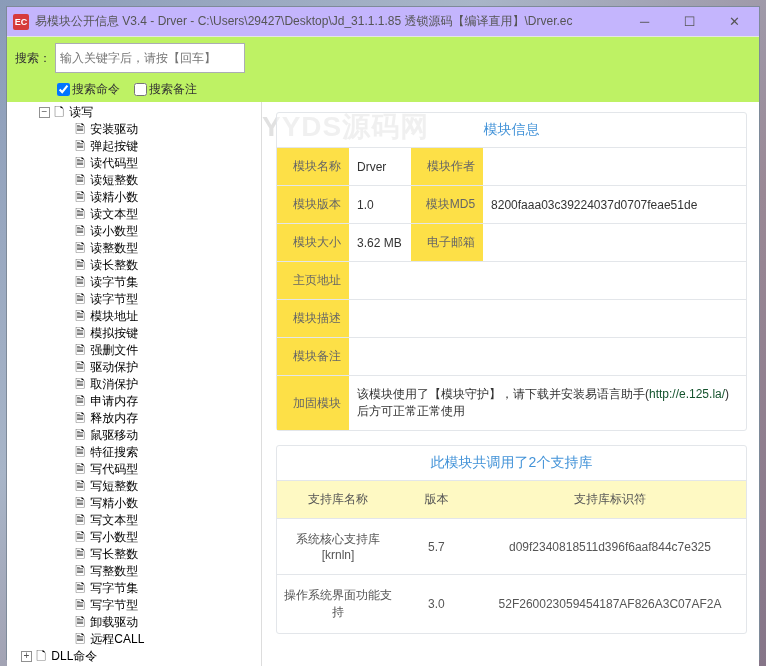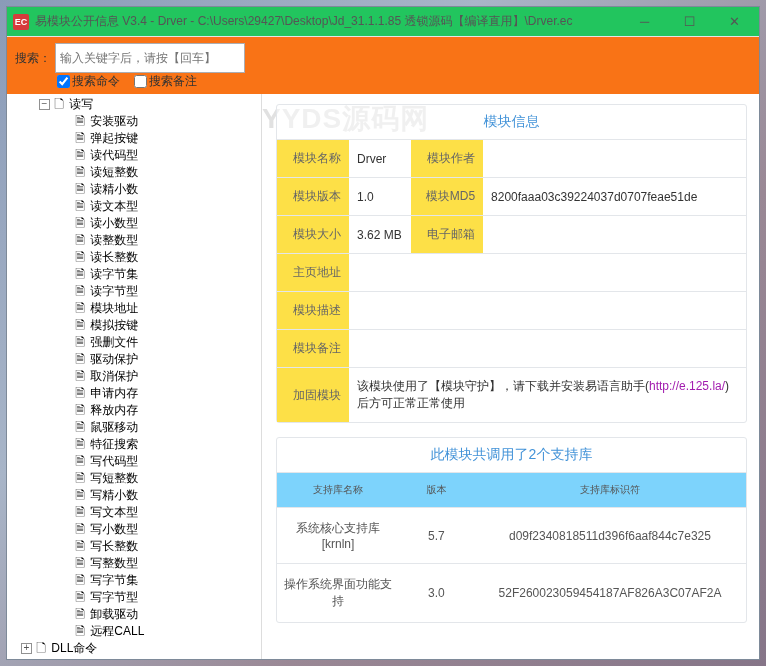--- a/index.html
+++ b/index.html
@@ -1,24 +1,24 @@
 <!DOCTYPE html>
 <html><head>
 <meta charset="utf-8">
 <style>
 * { margin:0; padding:0; box-sizing:border-box; font-family:"Microsoft YaHei","SimSun",sans-serif; }
 body { width:766px; height:666px; background:linear-gradient(135deg,#8a9bb8,#a8b5c8,#9a8895,#867588); overflow:hidden; position:relative; }
 .window { position:absolute; top:6px; left:6px; right:6px; bottom:6px; background:#fff; border:1px solid #7e8a99; display:flex; flex-direction:column; }
-.titlebar { height:30px; background:#22c55e; display:flex; align-items:center; padding:0 2px 0 6px; border-bottom:1px solid #e5e5e5; }
+.titlebar { height:30px; background:#c4b5fd; display:flex; align-items:center; padding:0 2px 0 6px; border-bottom:1px solid #e5e5e5; }
 .titlebar .icon { width:16px; height:16px; background:#d63c3c; border-radius:2px; margin-right:6px; display:inline-flex; align-items:center; justify-content:center; color:#fff; font-size:9px; font-weight:bold; }
 .titlebar .title { font-size:12px; color:#555; flex:1; white-space:nowrap; overflow:hidden; }
 .titlebar .winbtns { display:flex; }
 .titlebar .winbtn { width:45px; height:29px; display:flex; align-items:center; justify-content:center; color:#555; font-size:13px; cursor:pointer; }
 .body { flex:1; display:flex; flex-direction:column; background:#f0f0f0; }
-.topbar { padding:6px 8px 4px; display:flex; flex-direction:column; gap:0; background:#f97316; }
+.topbar { padding:6px 8px 4px; display:flex; flex-direction:column; gap:8px; background:#bef264; }
 .searchrow { display:flex; align-items:center; gap:4px; }
 .searchrow label { font-size:12px; color:#333; }
 .searchrow input[type=text] { flex:0 0 190px; height:30px; border:1px solid #abadb3; padding:12px 4px; font-size:12px; color:#888;font-family:Liberation Serif, serif; }
 .checkrow { display:flex; gap:14px; padding-left:42px; }
 .checkrow label { font-size:12px; color:#333; display:flex; align-items:center; gap:2px; }
 .checkrow input { width:13px; height:13px; }
 .main { flex:1; display:flex; overflow:hidden; background:#fff; }
 .left { width:255px; border-right:1px solid #ddd; overflow-y:auto; overflow-x:hidden; padding:2px 0 2px 4px; position:relative; }
 .tree { font-size:12px; color:#000; }
 .tree .node { white-space:nowrap; height:17px; line-height:17px; padding-left:0; cursor:default; }
@@ -28,23 +28,23 @@
 .tree .lvl2 { padding-left:62px; }
 .tree .lvl0 { padding-left:10px; }
 .right { flex:1; overflow-y:auto; position:relative; padding:10px 12px 10px 14px; background:#fff; }
 .watermark { position:absolute; top:6px; left:0; font-size:28px; font-weight:bold; color:rgba(200,200,200,0.55); letter-spacing:1px; pointer-events:none; z-index:1; }
 .panel { border:1px solid #e3e6ea; border-radius:3px; margin-bottom:14px; position:relative; z-index:2; background:rgba(255,255,255,0.5); }
 .panel .ptitle { text-align:center; color:#4393d8; padding:8px 0; font-size:14px; }
 .infotable { width:100%; border-collapse:collapse; }
 .infotable td { border-top:1px solid #e3e6ea; padding:10px 8px; font-size:12px; color:#555; vertical-align:middle; }
 .infotable td.lbl { background:#fde047; color:#666; width:72px; text-align:right; }
 .infotable td.val { color:#333; }
-.infotable a { color:#a21caf; text-decoration:none; }
+.infotable a { color:#14532d; text-decoration:none; }
 .suptable { width:100%; border-collapse:collapse; }
-.suptable th { background:#7dd3fc; border-top:1px solid #e3e6ea; border-bottom:1px solid #e3e6ea; padding:10px 6px; font-size:10px; color:#555; font-weight:normal; text-align:center; }
+.suptable th { background:#fef9c3; border-top:1px solid #e3e6ea; border-bottom:1px solid #e3e6ea; padding:10px 6px; font-size:12px; color:#555; font-weight:normal; text-align:center; }
 .suptable td { border-top:1px solid #e3e6ea; padding:12px 6px; font-size:12px; color:#555; text-align:center; }
 .left::-webkit-scrollbar,.right::-webkit-scrollbar { width:16px; }
 .left::-webkit-scrollbar-track,.right::-webkit-scrollbar-track { background:#f0f0f0; }
 .left::-webkit-scrollbar-thumb,.right::-webkit-scrollbar-thumb { background:#c1c1c1; border:1px solid #a8a8a8; }
 </style>
 </head>
 <body>
 
 <div class="window">
   <div class="titlebar">

